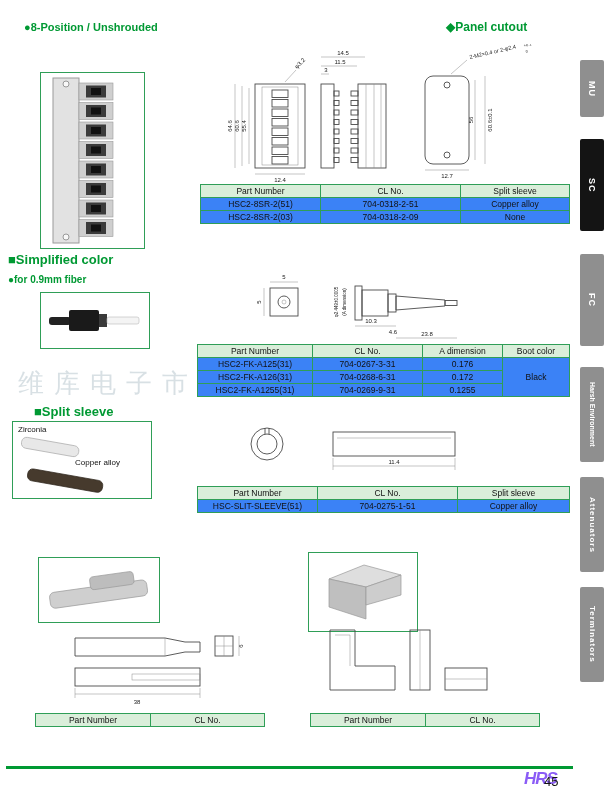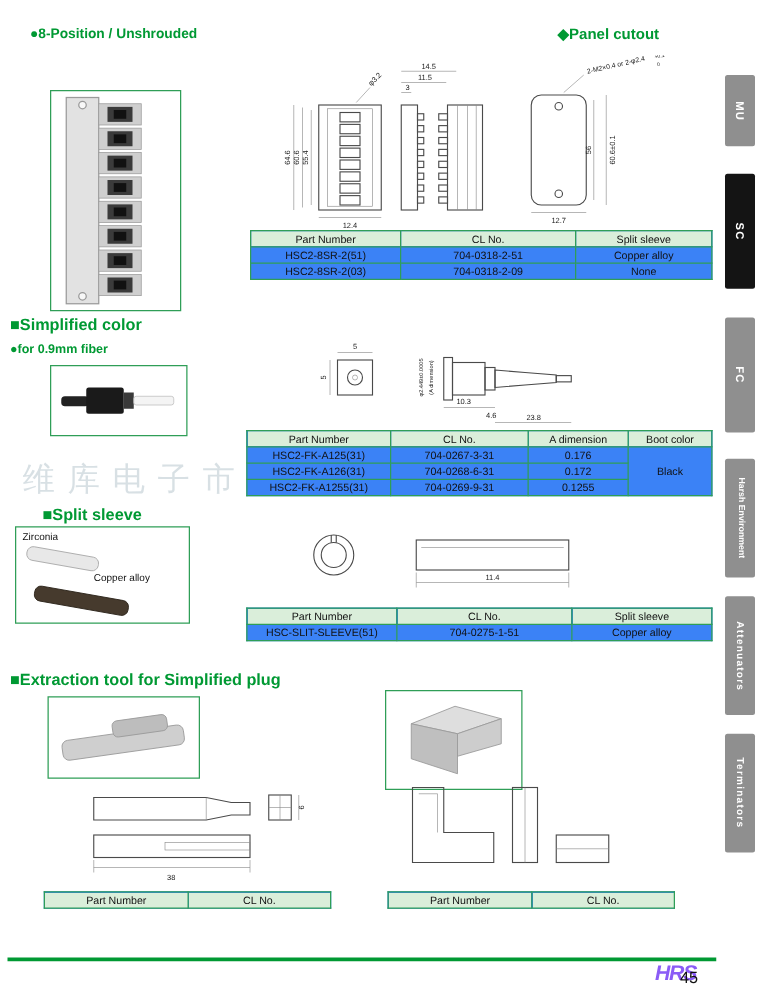--- a/index.html
+++ b/index.html
@@ -262,21 +262,20 @@
       <th>Split sleeve</th>
     </tr>
     <tr>
       <td>HSC-SLIT-SLEEVE(51)</td>
       <td>704-0275-1-51</td>
       <td>Copper alloy</td>
     </tr>
   </tbody>
     </table>
 
-  <div class="h-green h-large" style="left:8px; top:536px;">■Extraction tool for Simplified plug</div>
 
   <div class="photo" style="left:38px; top:557px; width:122px; height:66px;">
     <svg width="120" height="64" viewBox="0 0 120 64">
       <g transform="rotate(-8 60 32)">
         <rect x="10" y="28" width="98" height="16" rx="5" fill="#cfcfcf" stroke="#9a9a9a" stroke-width="0.7"></rect>
         <rect x="52" y="18" width="44" height="13" rx="4" fill="#bdbdbd" stroke="#9a9a9a" stroke-width="0.7"></rect>
       </g>
     </svg>
   </div>
 

